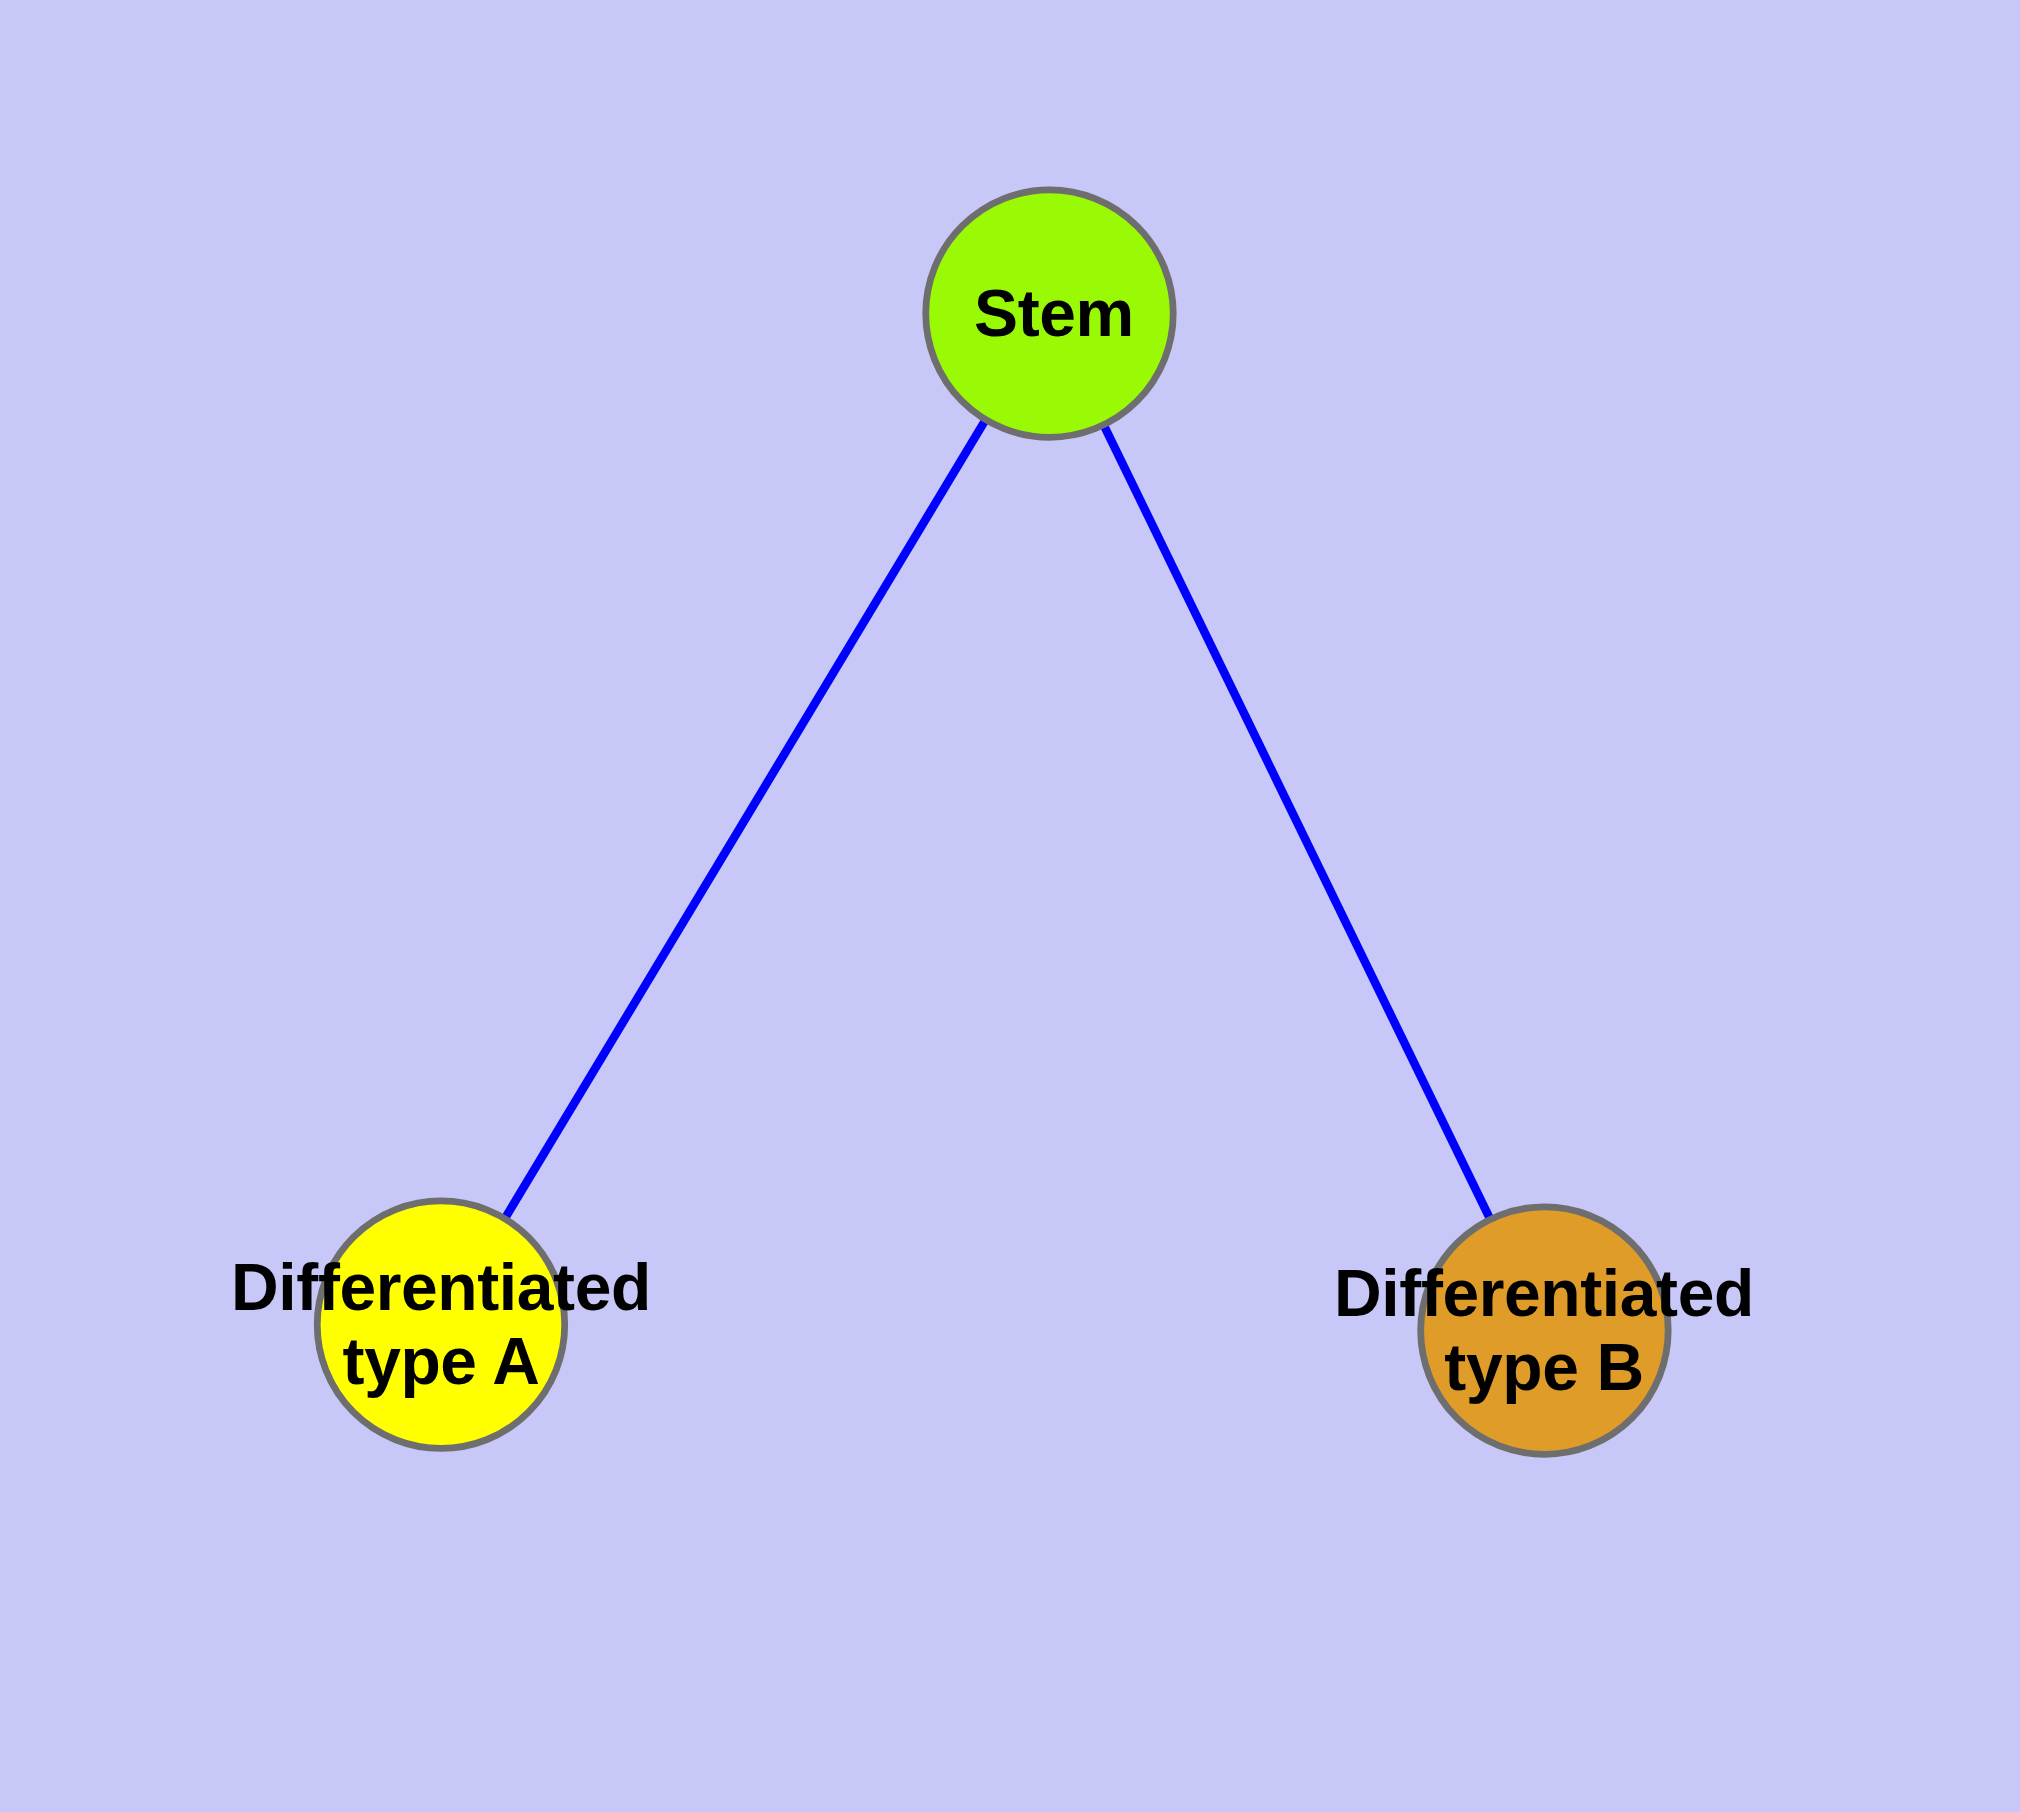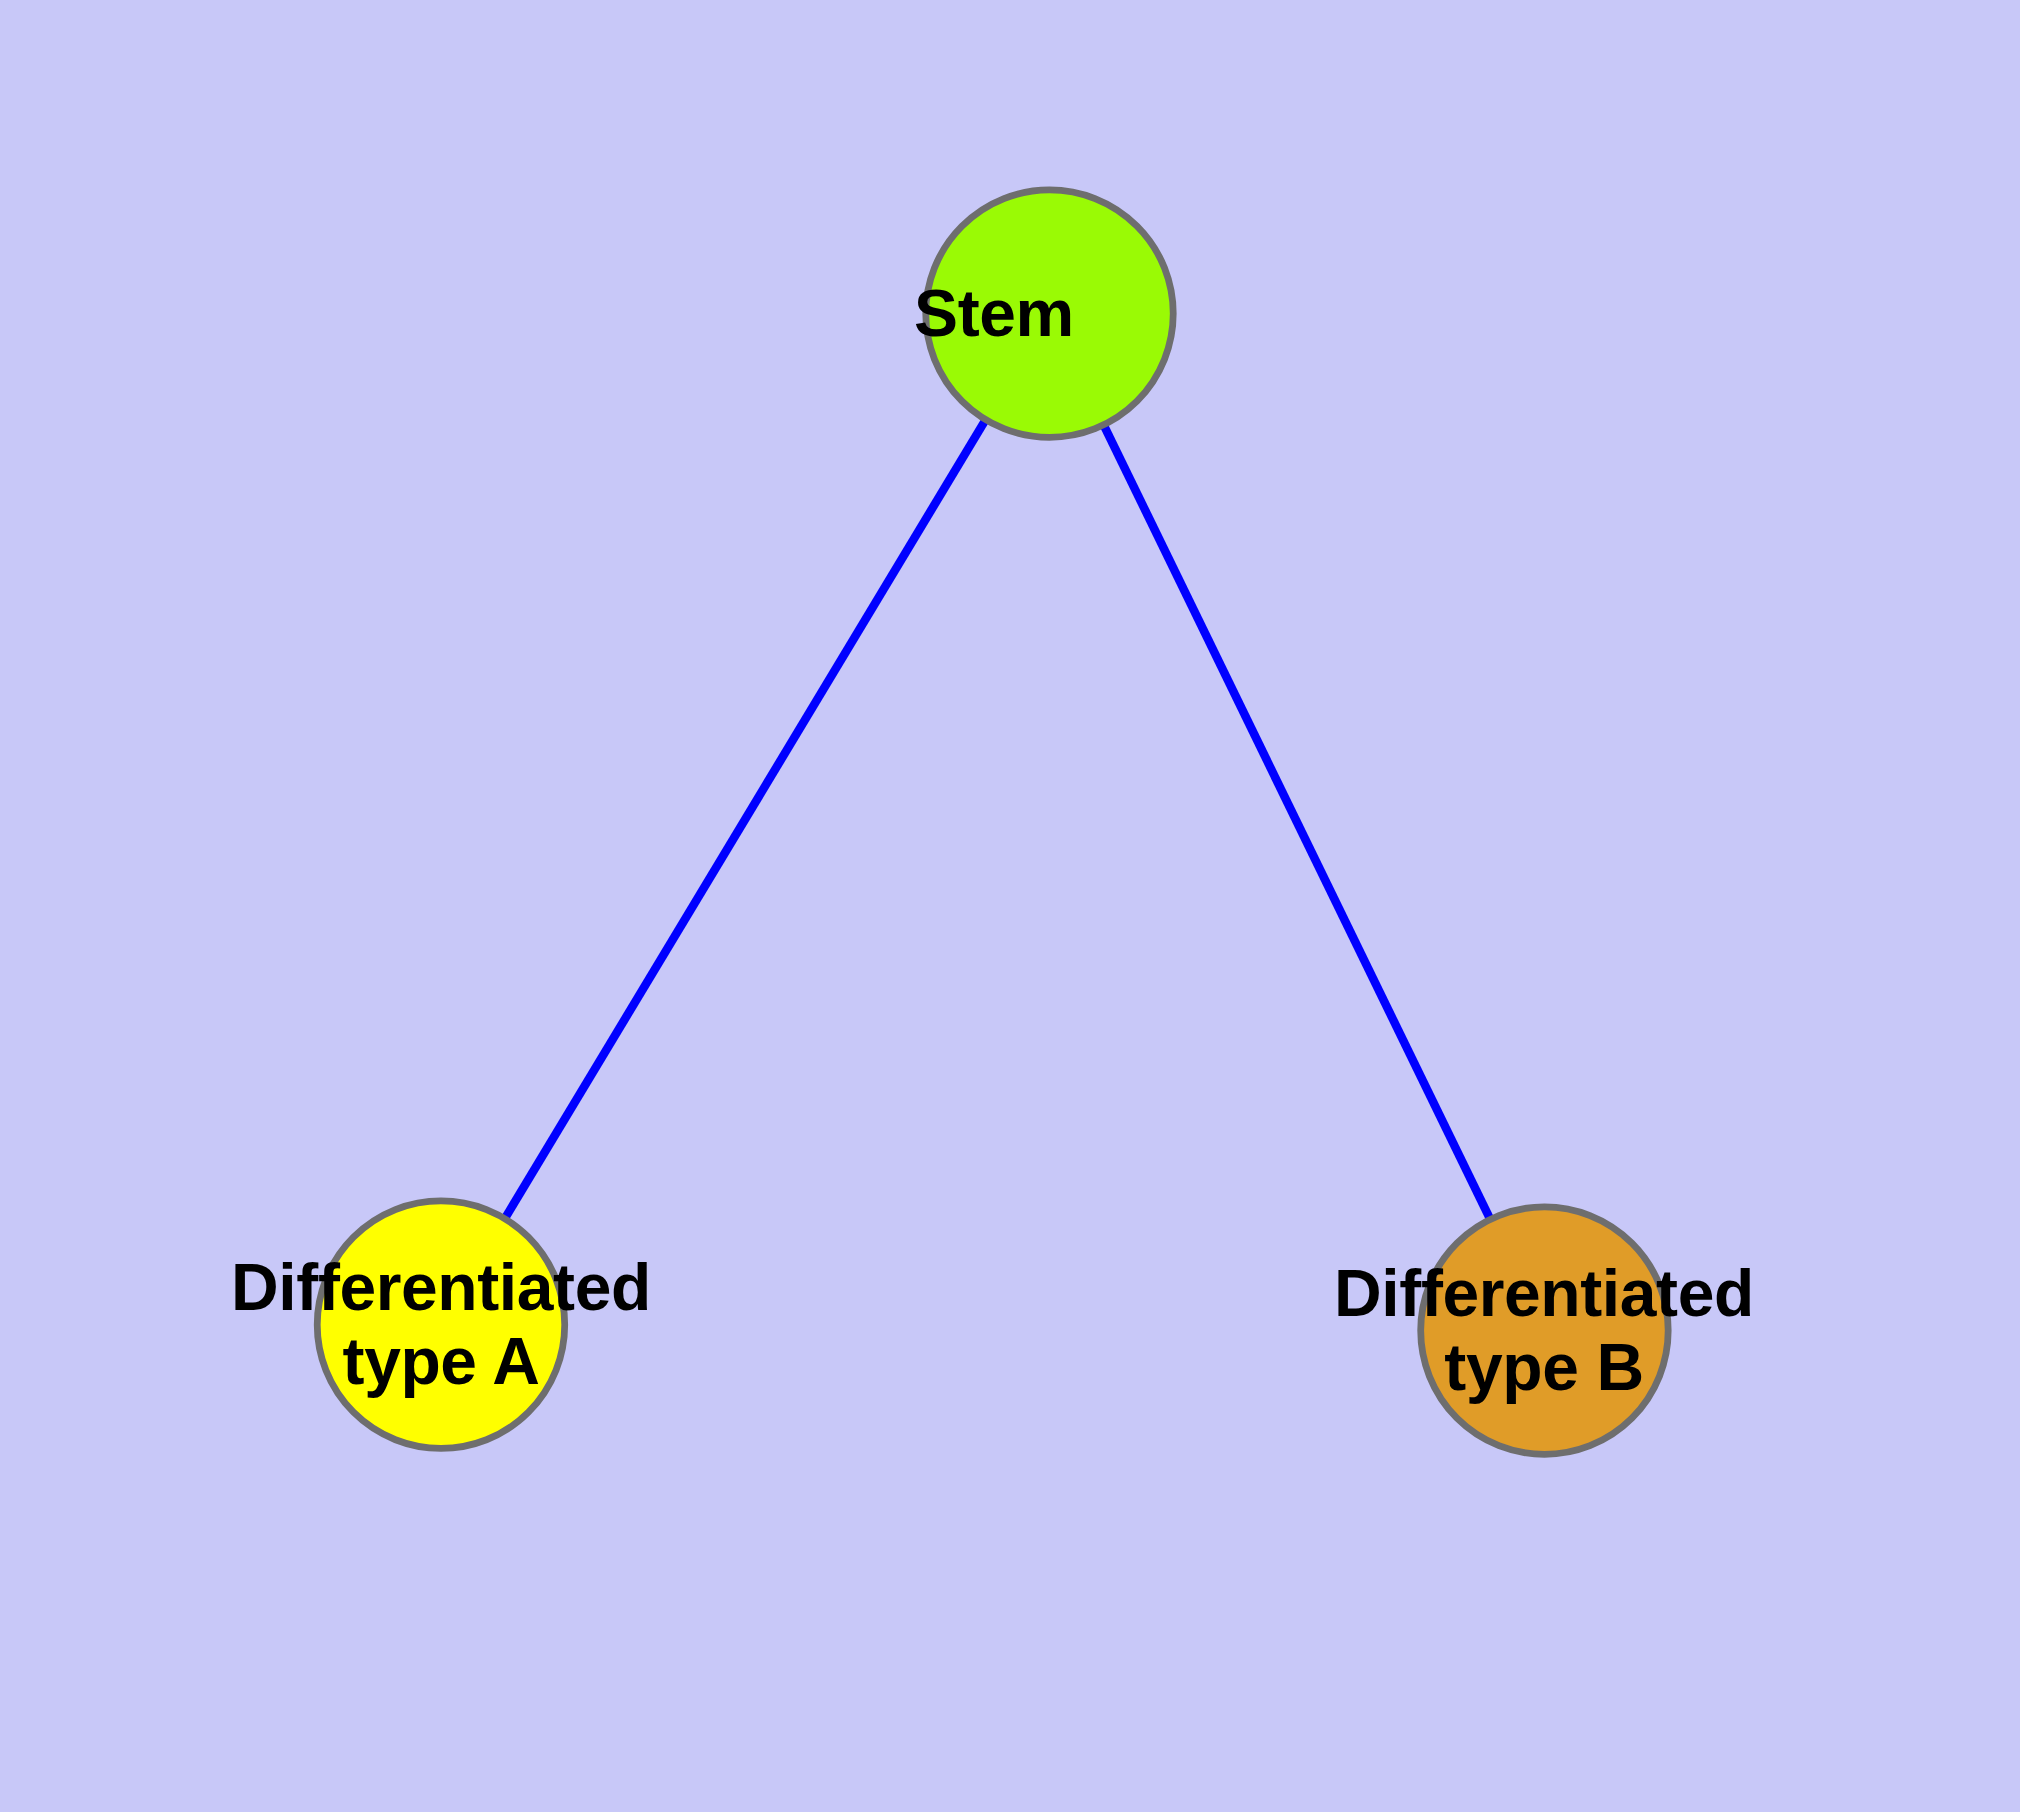--- a/index.html
+++ b/index.html
@@ -50,20 +50,20 @@
       <line class="graph-edge" x1="1163.7453842847394" y1="493.3784910143537" x2="594.2546157152607" y2="1439.6215089856462" stroke="#0000ff" stroke-width="10"></line>
       <line class="graph-edge" x1="1301.0139279173602" y1="499.48067380279474" x2="1758.9860720826398" y2="1440.5193261972051" stroke="#0000ff" stroke-width="10"></line>
     </g>
     <g>
       <circle class="graph-node" cx="1238" cy="370" r="146" fill="#9afa05" stroke="#6e6e6e" stroke-width="8"></circle>
       <circle class="graph-node" cx="520" cy="1563" r="146" fill="#ffff00" stroke="#6e6e6e" stroke-width="8"></circle>
       <circle class="graph-node" cx="1822" cy="1570" r="146" fill="#e09c28" stroke="#6e6e6e" stroke-width="8"></circle>
     </g>
   </svg>
 
-  <div class="node-label" style="left: 994px; top: 314px; color: rgb(0, 0, 0);">Stem</div>
+  <div class="node-label" style="left: 1054px; top: 314px; color: rgb(0, 0, 0);">Stem</div>
   <div class="node-label" style="left: 441px; top: 1325px; color: rgb(0, 0, 0);">Differentiated
 type A</div>
   <div class="node-label" style="left: 1544px; top: 1331px; color: rgb(0, 0, 0);">Differentiated
 type B</div>
 
 </div>
 
 
 </body></html>

